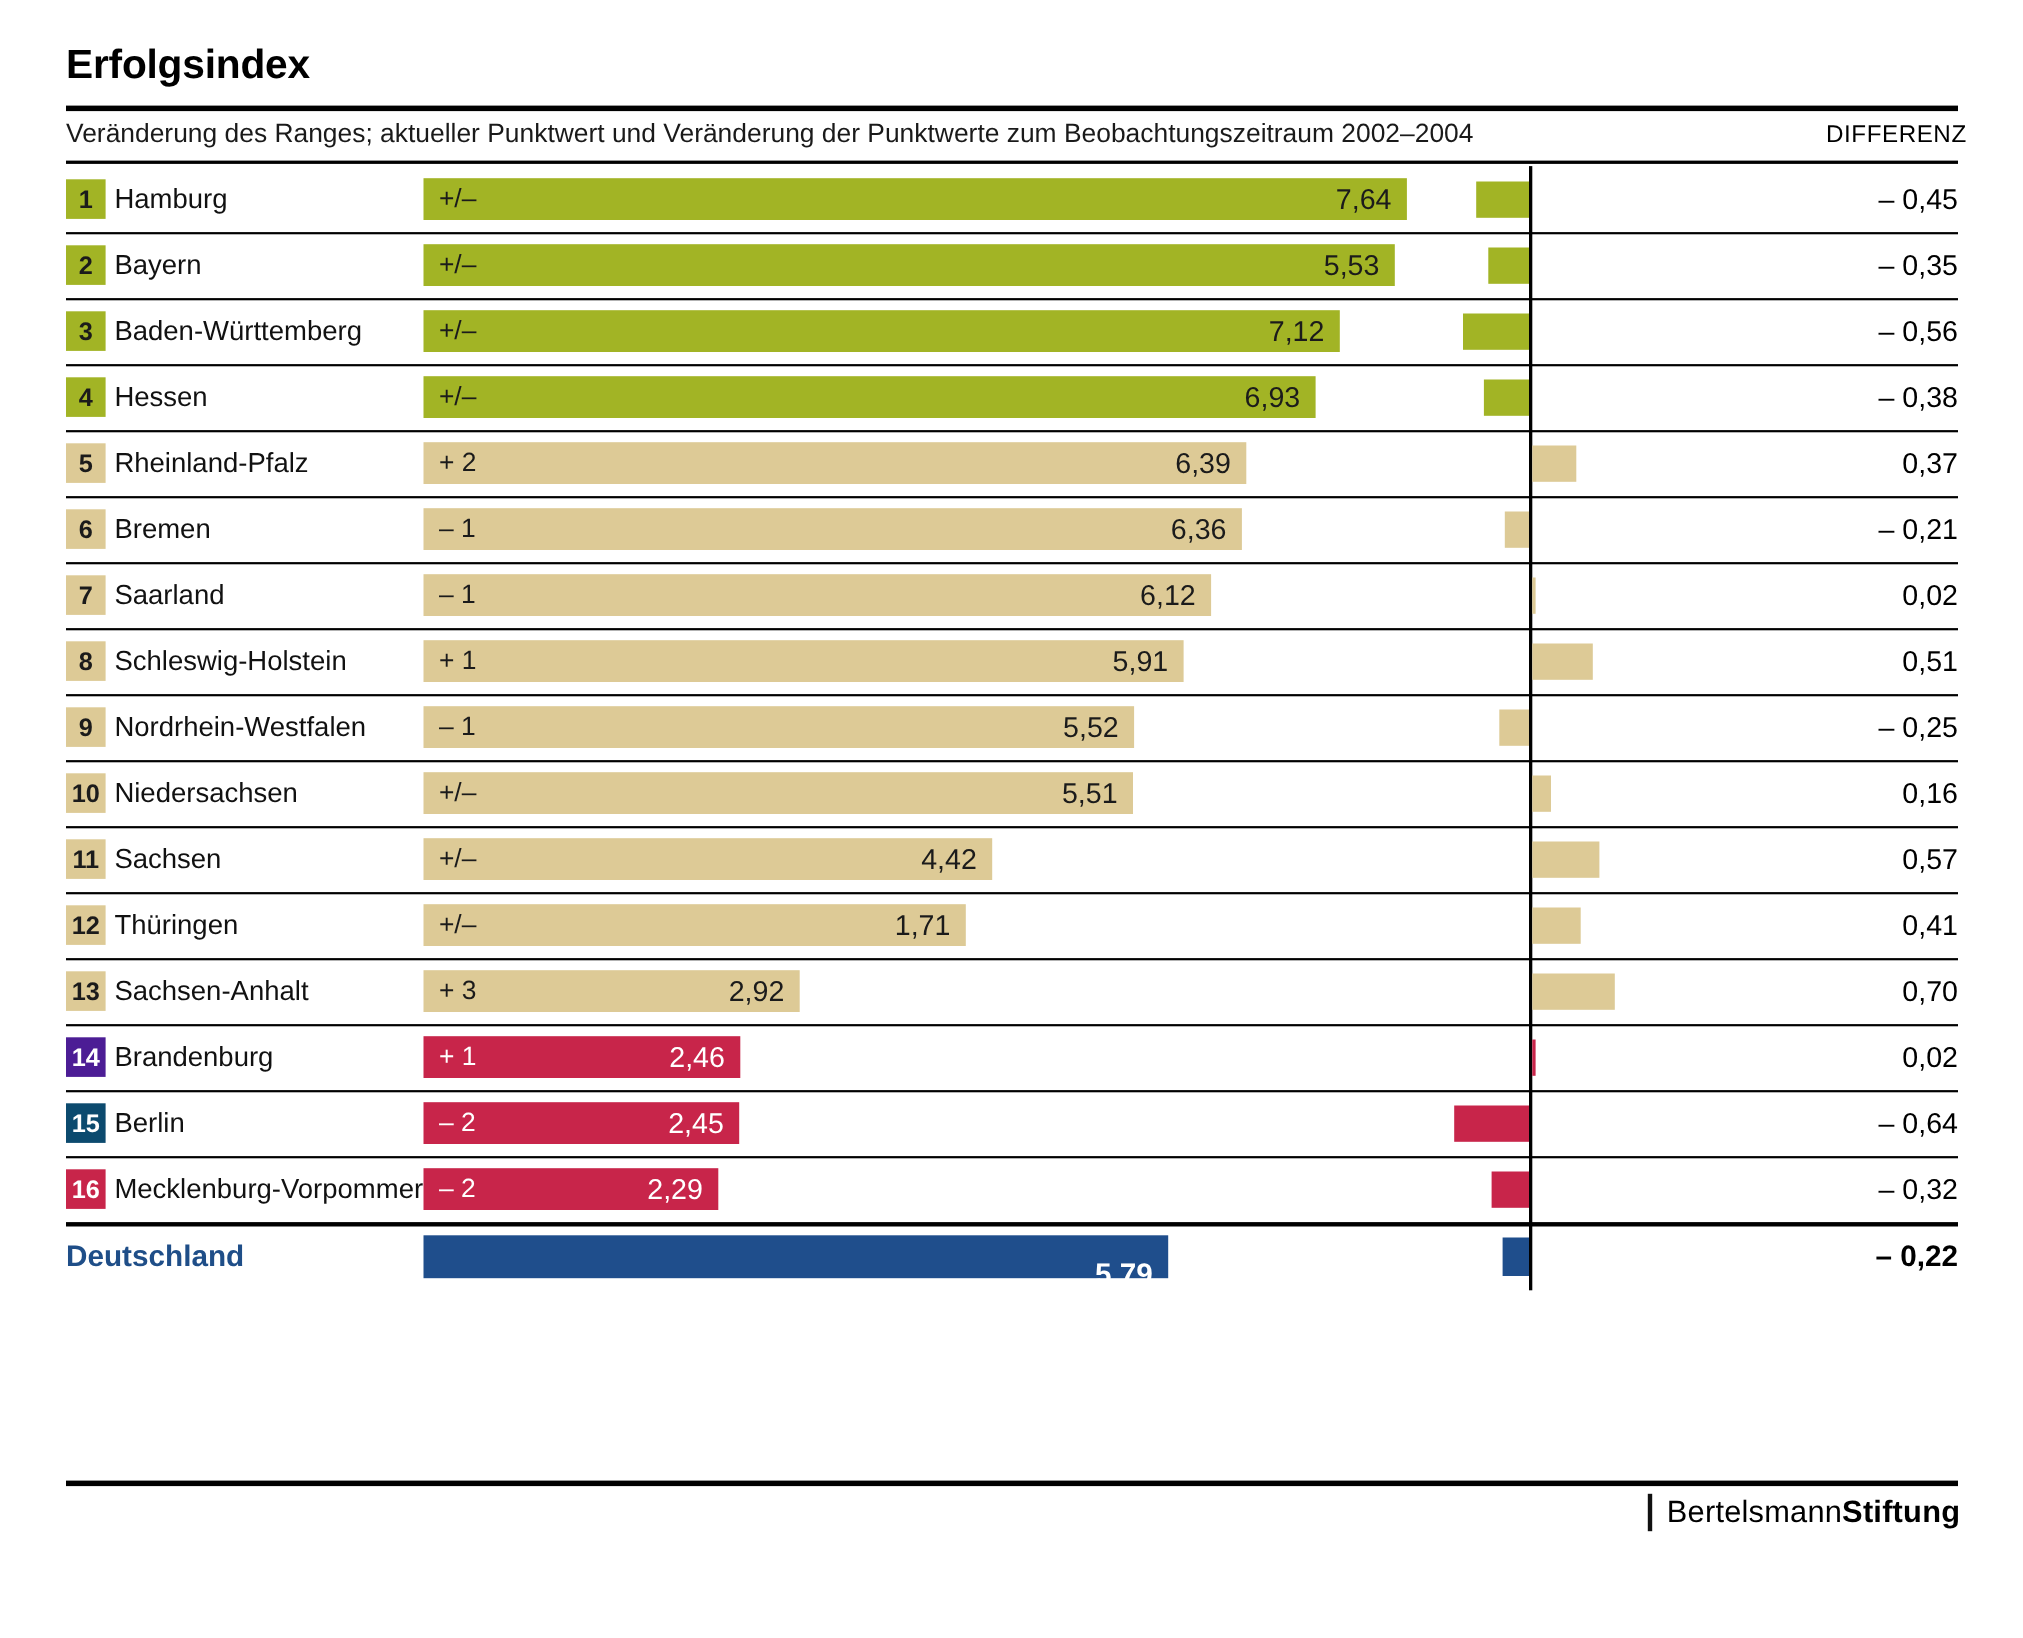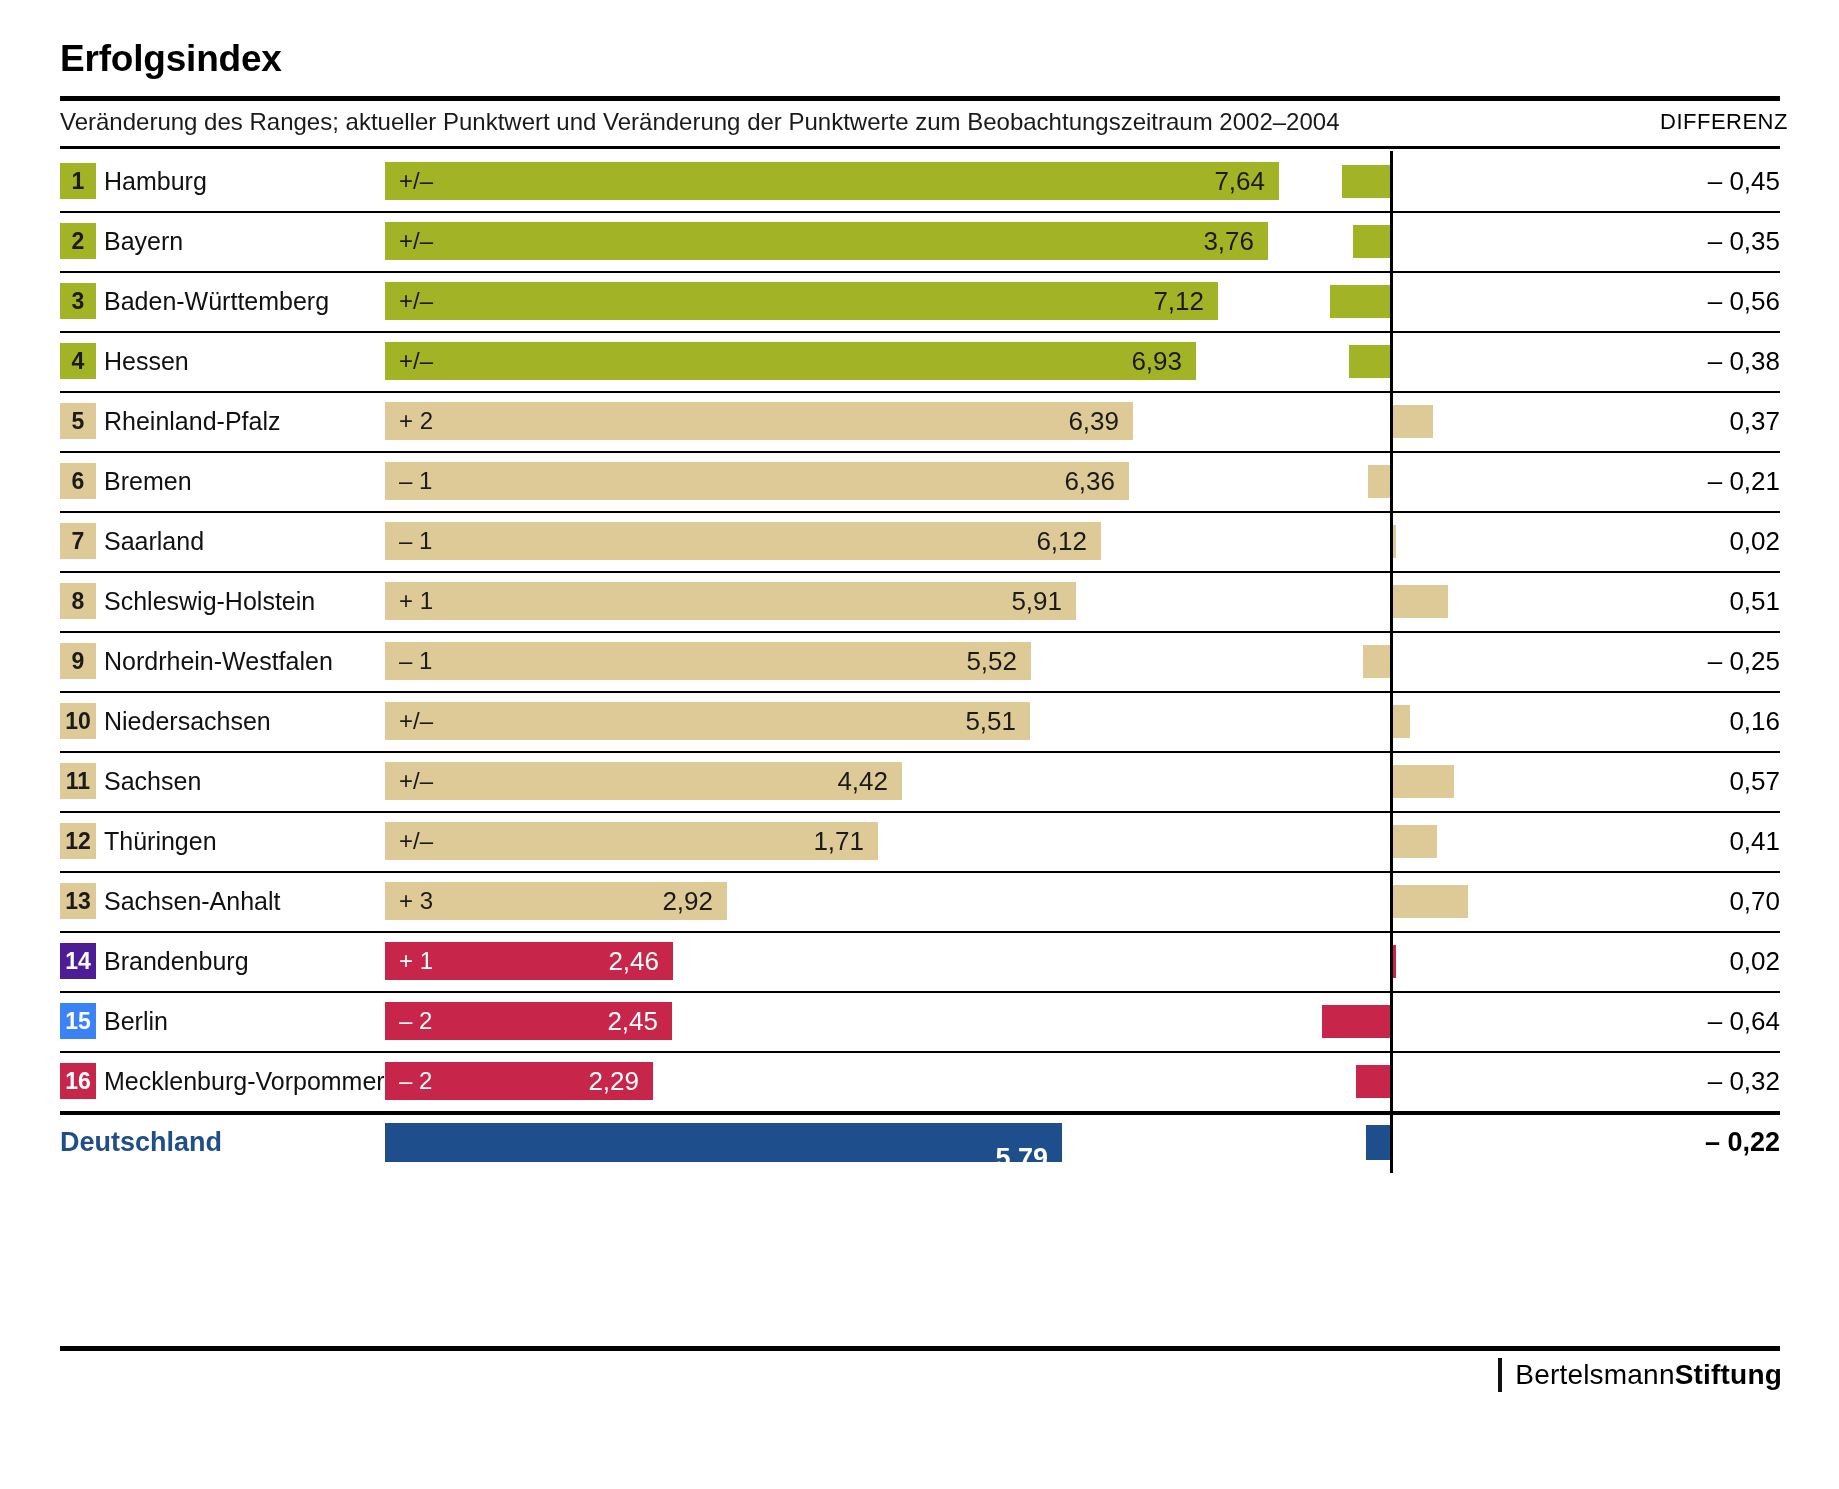--- a/index.html
+++ b/index.html
@@ -139,21 +139,21 @@
         </div>
         <div class="diffbar" style="width: 48px; background: rgb(162, 180, 37); left: 1342px;"></div>
         <div class="diffval">– 0,45</div>
       </div>
       <div class="row">
         <div class="sep"></div>
         <div class="badge" style="background: rgb(162, 180, 37); color: rgb(27, 27, 27);">2</div>
         <div class="name">Bayern</div>
         <div class="bar" style="width: 883px; background: rgb(162, 180, 37);">
           <div class="chg" style="color: rgb(27, 27, 27);">+/–</div>
-          <div class="val" style="color: rgb(27, 27, 27);">3,76</div>
+          <div class="val" style="color: rgb(27, 27, 27);">5,53</div>
         </div>
         <div class="diffbar" style="width: 37px; background: rgb(162, 180, 37); left: 1353px;"></div>
         <div class="diffval">– 0,35</div>
       </div>
       <div class="row">
         <div class="sep"></div>
         <div class="badge" style="background: rgb(162, 180, 37); color: rgb(27, 27, 27);">3</div>
         <div class="name">Baden-Württemberg</div>
         <div class="bar" style="width: 833px; background: rgb(162, 180, 37);">
           <div class="chg" style="color: rgb(27, 27, 27);">+/–</div>
@@ -278,21 +278,21 @@
         <div class="name">Brandenburg</div>
         <div class="bar" style="width: 288px; background: rgb(200, 37, 74);">
           <div class="chg" style="color: rgb(255, 255, 255);">+ 1</div>
           <div class="val" style="color: rgb(255, 255, 255);">2,46</div>
         </div>
         <div class="diffbar" style="width: 3px; background: rgb(200, 37, 74); left: 1393px;"></div>
         <div class="diffval">0,02</div>
       </div>
       <div class="row">
         <div class="sep"></div>
-        <div class="badge" style="background: #3b82f6; color: rgb(255, 255, 255);">15</div>
+        <div class="badge" style="background: #0c4a6e; color: rgb(255, 255, 255);">15</div>
         <div class="name">Berlin</div>
         <div class="bar" style="width: 287px; background: rgb(200, 37, 74);">
           <div class="chg" style="color: rgb(255, 255, 255);">– 2</div>
           <div class="val" style="color: rgb(255, 255, 255);">2,45</div>
         </div>
         <div class="diffbar" style="width: 68px; background: rgb(200, 37, 74); left: 1322px;"></div>
         <div class="diffval">– 0,64</div>
       </div>
       <div class="row">
         <div class="sep"></div>

